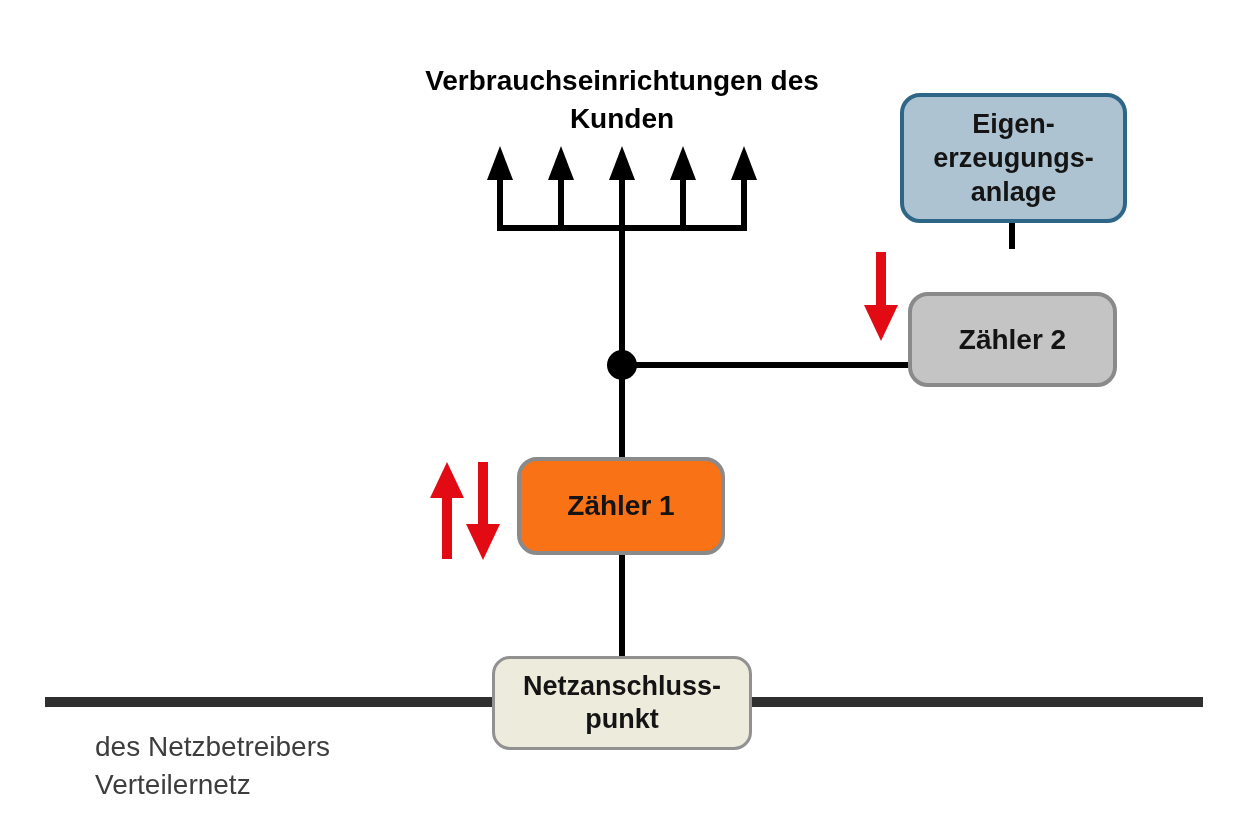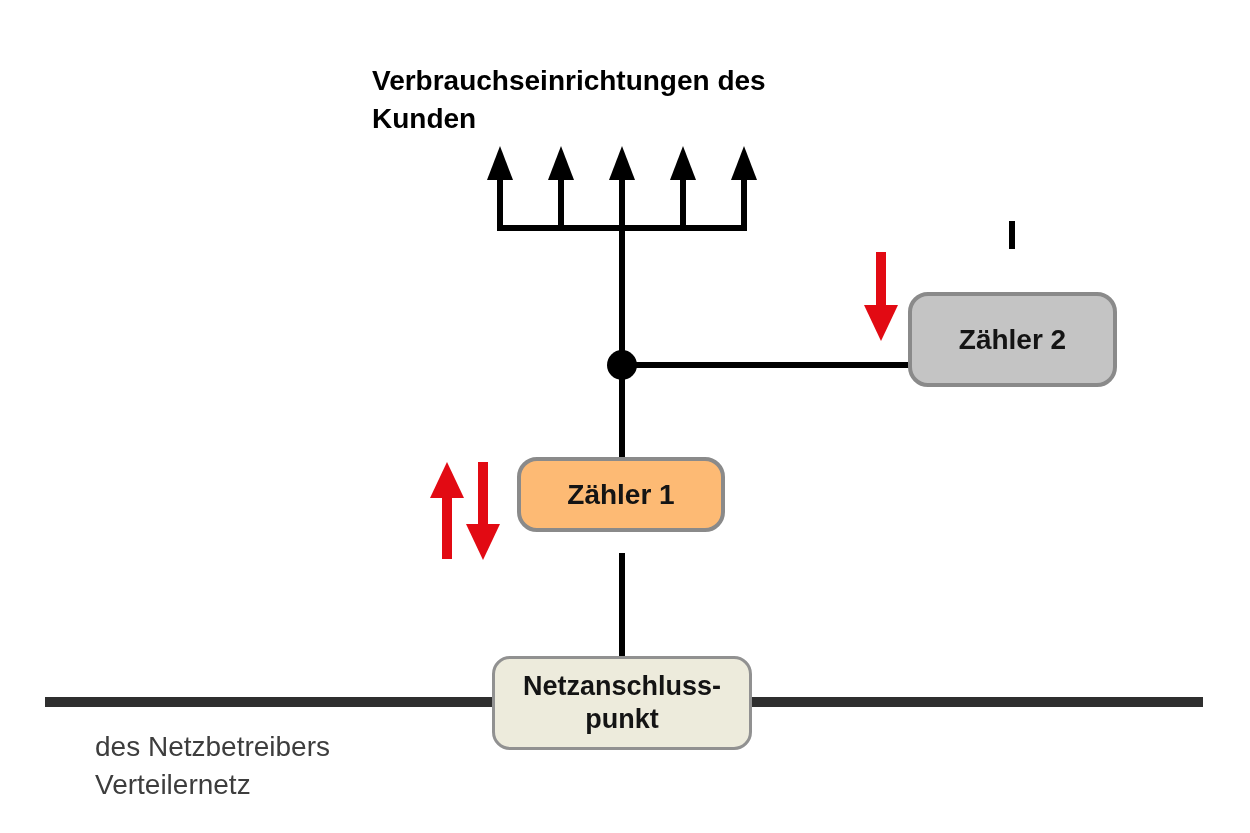--- a/index.html
+++ b/index.html
@@ -19,21 +19,21 @@
     position: absolute;
     left: 0;
     top: 0;
     width: 1250px;
     height: 833px;
   }
   .label {
     position: absolute;
     color: #000000;
     font-weight: 700;
-    text-align: left;
+    text-align: center;
   }
   .diagram-title {
     left: 372px;
     top: 62px;
     width: 500px;
     font-size: 28px;
     line-height: 38px;
     letter-spacing: 0px;
   }
   .grid-label {
@@ -77,22 +77,22 @@
     height: 95px;
     background: #c4c4c4;
     border: 4px solid #8a8a8a;
     font-size: 28px;
     margin-top: 45px;
   }
   .box-zaehler1 {
     left: 517px;
     top: 457px;
     width: 208px;
-    height: 75px;
-    background: #fdba74;
+    height: 98px;
+    background: #f97316;
     border: 4px solid #8a8a8a;
     font-size: 28px;
   }
   .box-netz {
     left: 492px;
     top: 656px;
     width: 260px;
     height: 94px;
     background: #edebdc;
     border: 3px solid #919191;
@@ -147,20 +147,25 @@
       <rect x="478" y="462" width="10" height="64"></rect>
       <polygon points="483,560 466,524 500,524"></polygon>
     </g>
   </svg>
 
   <div class="label diagram-title">
     <span>Verbrauchseinrichtungen</span>
     <span>des Kunden</span>
   </div>
 
+  <div class="box box-eigen">
+    <span>Eigen-</span>
+    <span>erzeugungs-</span>
+    <span>anlage</span>
+  </div>
 
   <div class="box box-zaehler2">
     <span>Zähler 2</span>
   </div>
 
   <div class="box box-zaehler1">
     <span>Zähler 1</span>
   </div>
 
   <div class="box box-netz">

